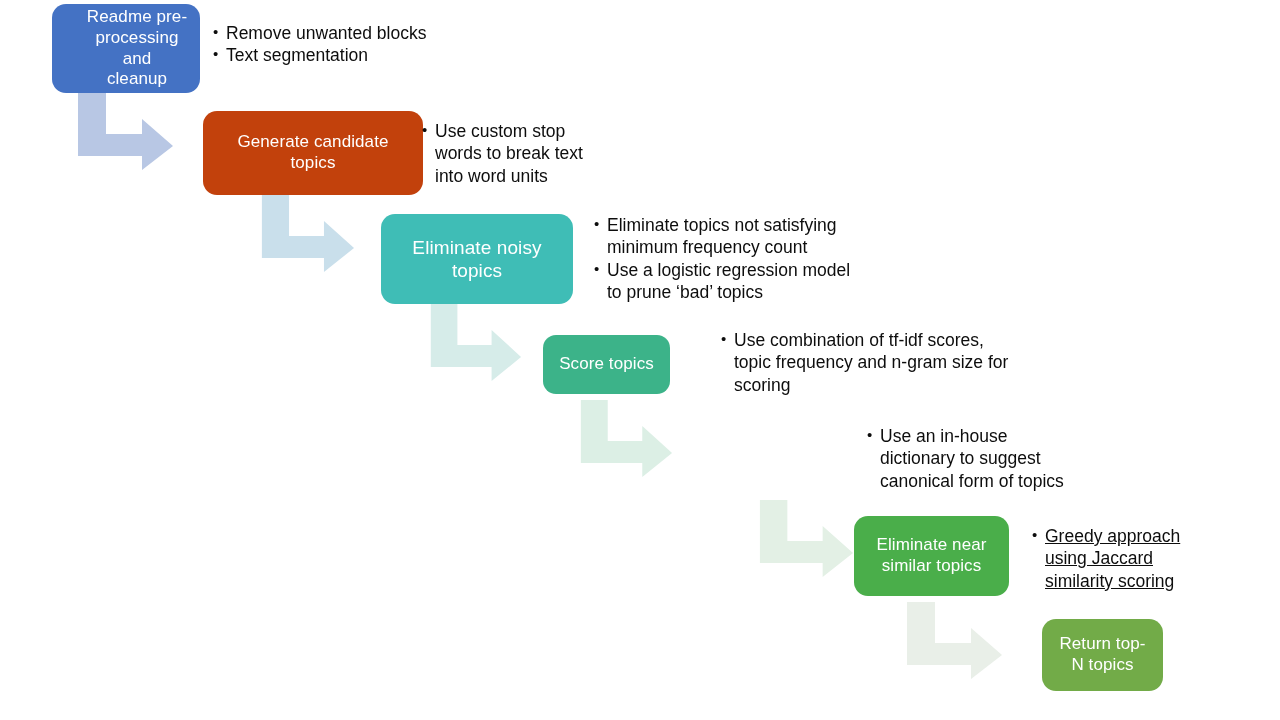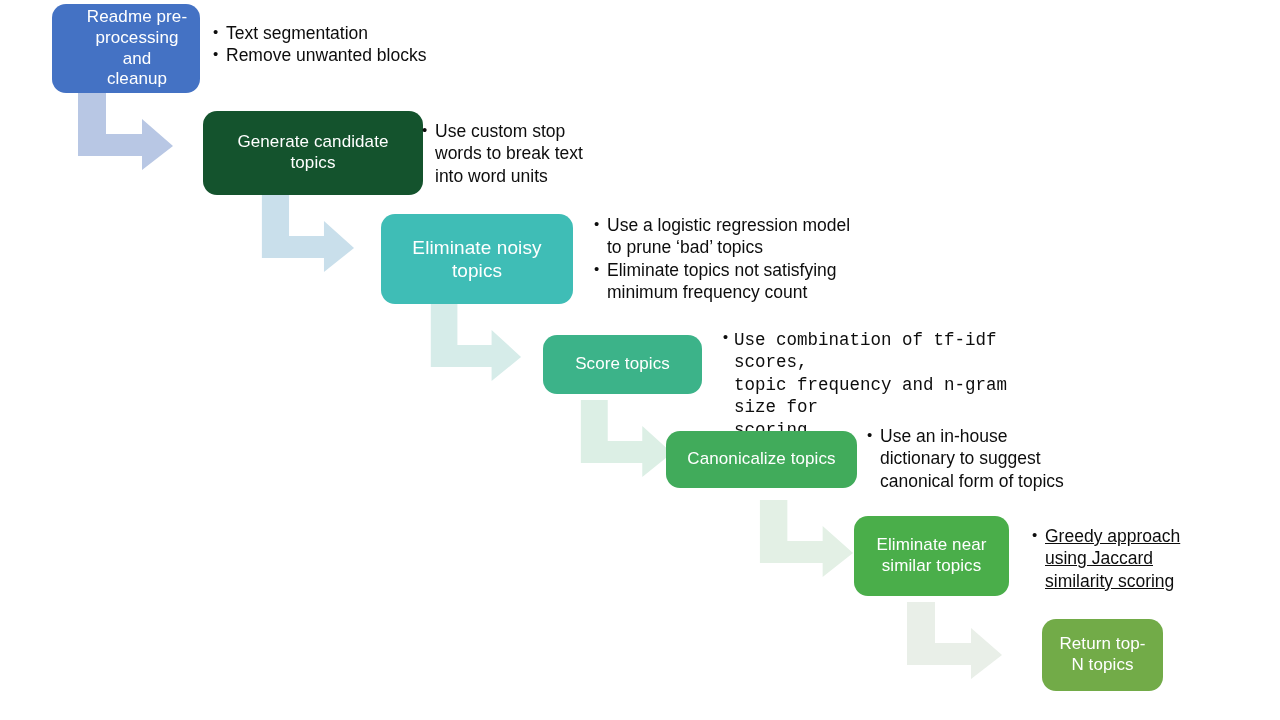--- a/index.html
+++ b/index.html
@@ -107,52 +107,49 @@
       <svg viewBox="0 0 100 77" preserveAspectRatio="none">
         <path d="M 4 0 L 32 0 L 32 41 L 68 41 L 68 26 L 99 53 L 68 77 L 68 63 L 4 63 Z" fill="#e9efe8"></path>
       </svg>
     </div>
     <div class="step-box" style="left: 52px; top: 4px; width: 148px; height: 89px; background: rgb(68, 114, 196); color: rgb(255, 255, 255); font-size: 17px; padding-left: 32px;">
       <span class="step-label">Readme pre-
 processing and
 cleanup</span>
     </div>
     <div class="note-block" style="left: 213px; top: 22px; width: 300px;">
+      <span class="note-line">Remove unwanted blocks</span>
       <span class="note-line">Text segmentation</span>
-      <span class="note-line">Remove unwanted blocks</span>
     </div>
-    <div class="step-box" style="left: 203px; top: 111px; width: 220px; height: 84px; background: #14532d; color: rgb(255, 255, 255); font-size: 17px;">
+    <div class="step-box" style="left: 203px; top: 111px; width: 220px; height: 84px; background: #c2410c; color: rgb(255, 255, 255); font-size: 17px;">
       <span class="step-label">Generate candidate
 topics</span>
     </div>
     <div class="note-block" style="left: 422px; top: 120px; width: 200px;">
       <span class="note-line">Use custom stop
 words to break text
 into word units</span>
     </div>
     <div class="step-box" style="left: 381px; top: 214px; width: 192px; height: 90px; background: rgb(63, 189, 182); color: rgb(255, 255, 255); font-size: 19px;">
       <span class="step-label">Eliminate noisy
 topics</span>
     </div>
     <div class="note-block" style="left: 594px; top: 214px; width: 300px;">
+      <span class="note-line">Eliminate topics not satisfying
+minimum frequency count</span>
       <span class="note-line">Use a logistic regression model
 to prune ‘bad’ topics</span>
-      <span class="note-line">Eliminate topics not satisfying
-minimum frequency count</span>
     </div>
-    <div class="step-box" style="left: 543px; top: 335px; width: 159px; height: 59px; background: rgb(60, 179, 137); color: rgb(255, 255, 255); font-size: 17px;">
+    <div class="step-box" style="left: 543px; top: 335px; width: 127px; height: 59px; background: rgb(60, 179, 137); color: rgb(255, 255, 255); font-size: 17px; border-radius: 13px;">
       <span class="step-label">Score topics</span>
     </div>
-    <div class="note-block" style="left: 721px; top: 329px; width: 320px; font-family: Liberation Mono, monospace;">
+    <div class="note-block" style="left: 721px; top: 329px; width: 320px;">
       <span class="note-line">Use combination of tf-idf scores,
 topic frequency and n-gram size for
 scoring</span>
-    </div>
-    <div class="step-box" style="left: 666px; top: 431px; width: 191px; height: 57px; background: rgb(65, 171, 91); color: rgb(255, 255, 255); font-size: 17px;">
-      <span class="step-label">Canonicalize topics</span>
     </div>
     <div class="note-block" style="left: 867px; top: 425px; width: 230px;">
       <span class="note-line">Use an in-house
 dictionary to suggest
 canonical form of topics</span>
     </div>
     <div class="step-box" style="left: 854px; top: 516px; width: 155px; height: 80px; background: rgb(74, 174, 74); color: rgb(255, 255, 255); font-size: 17px;">
       <span class="step-label">Eliminate near
 similar topics</span>
     </div>

